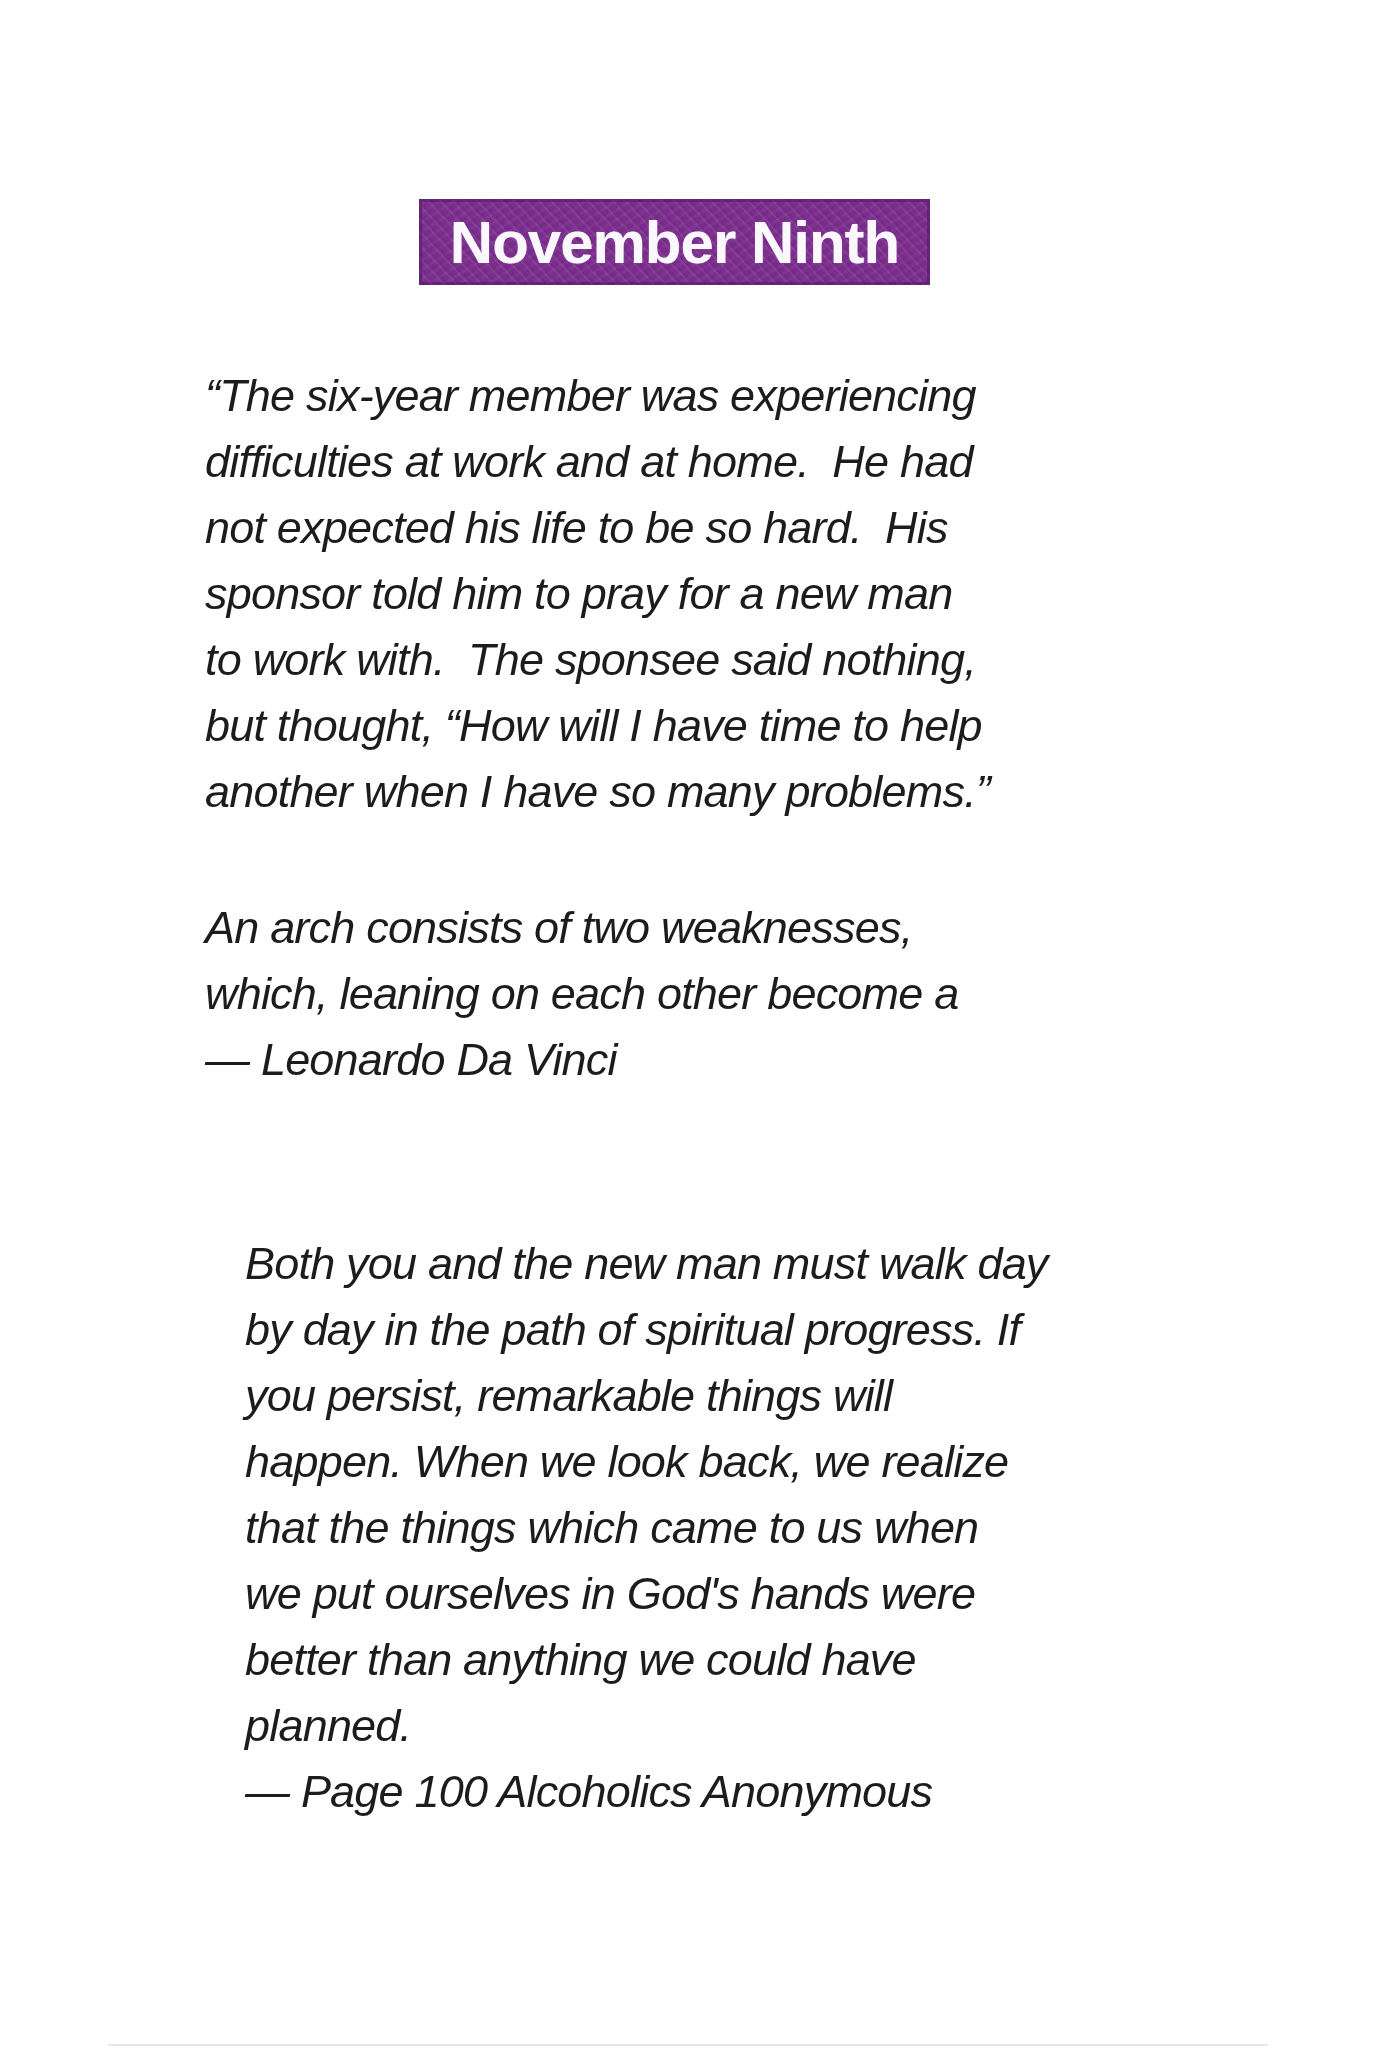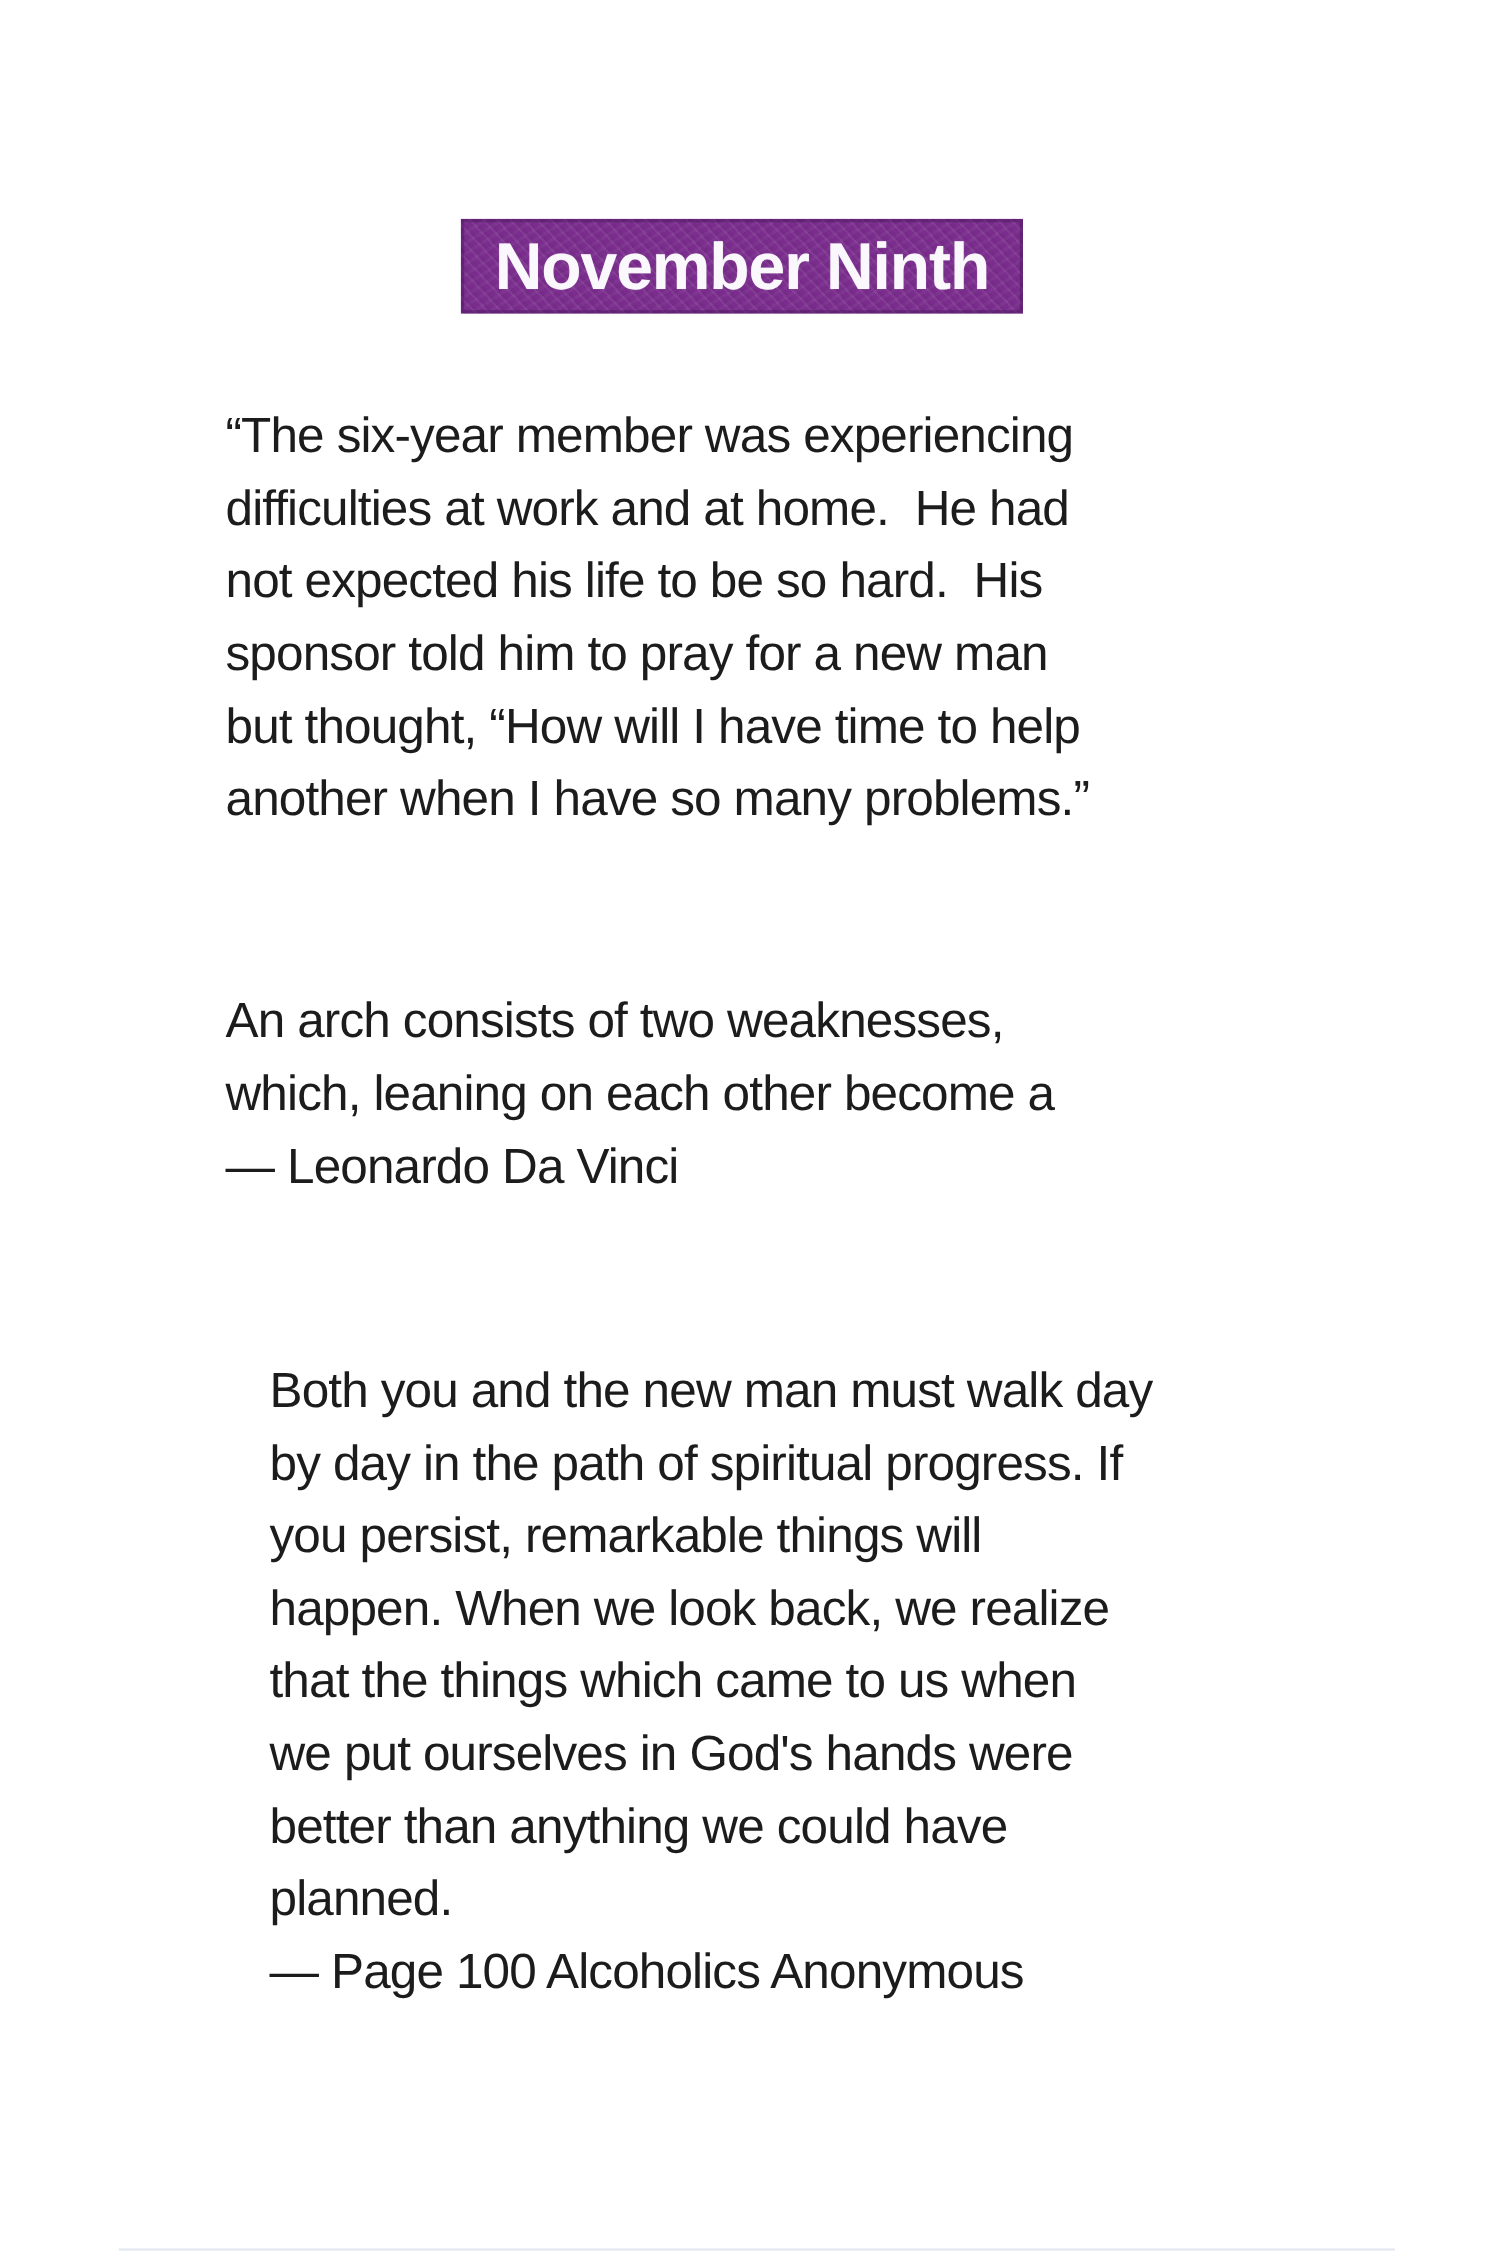--- a/index.html
+++ b/index.html
@@ -40,20 +40,21 @@
     text-shadow: 0 0 1px rgba(255,255,255,0.4);
   }
   .paragraph {
     position: absolute;
     left: 205px;
     width: 1030px;
     color: #1c1c1c;
     font-size: 45px;
     line-height: 66px;
     letter-spacing: -0.8px;
+    font-style: italic;
   }
   .paragraph .line {
     white-space: pre-wrap;
   }
   .p1 { top: 363px; }
   .p2 { top: 895px; }
   .p3 { top: 1231px; margin-left: 40px; }
   .bottom-divider {
     position: absolute;
     left: 108px;
@@ -70,20 +71,21 @@
 
   <div class="banner">
     <span class="banner-label">November Ninth</span>
   </div>
 
   <div class="paragraph p1">
       <div class="line">“The six-year member was experiencing</div>
       <div class="line">difficulties at work and at home.  He had</div>
       <div class="line">not expected his life to be so hard.  His</div>
       <div class="line">sponsor told him to pray for a new man</div>
+      <div class="line">to work with.  The sponsee said nothing,</div>
       <div class="line">but thought, “How will I have time to help</div>
       <div class="line">another when I have so many problems.”</div>
     </div>
 
   <div class="paragraph p2">
       <div class="line">An arch consists of two weaknesses,</div>
       <div class="line">which, leaning on each other become a</div>
       <div class="line">— Leonardo Da Vinci</div>
     </div>
 

